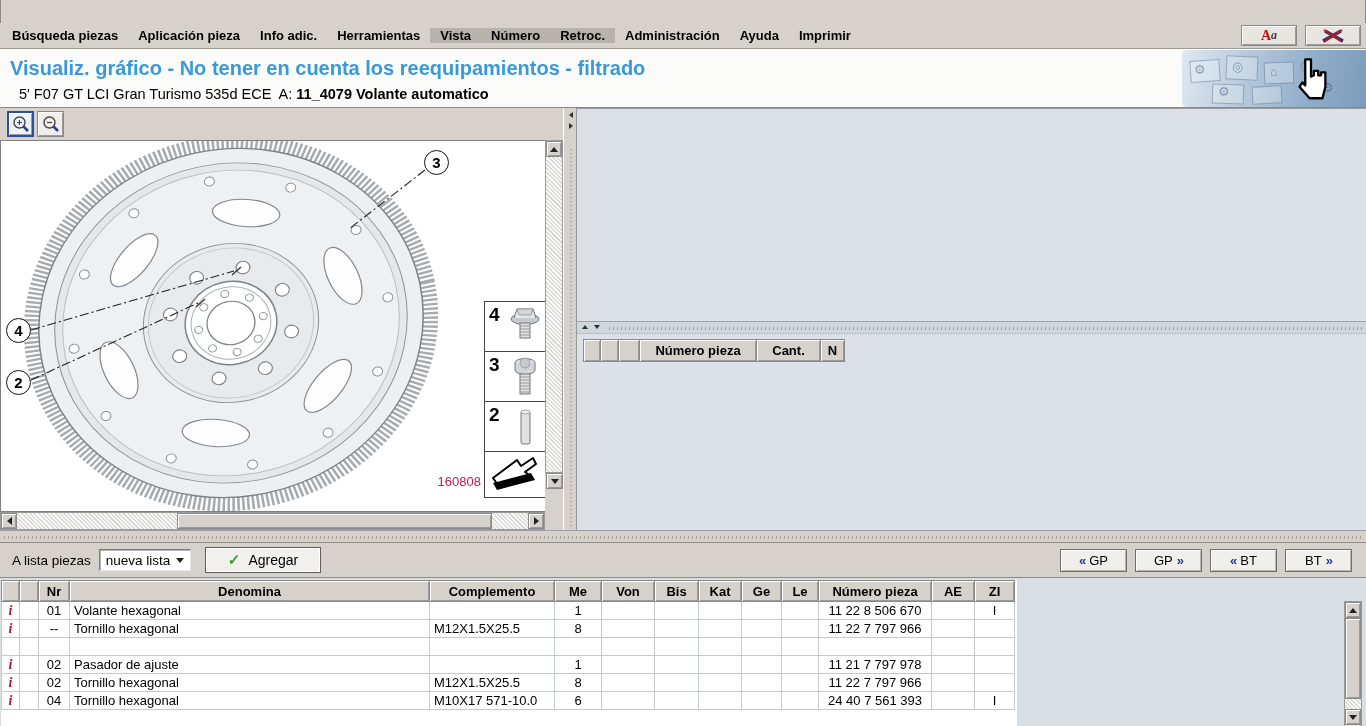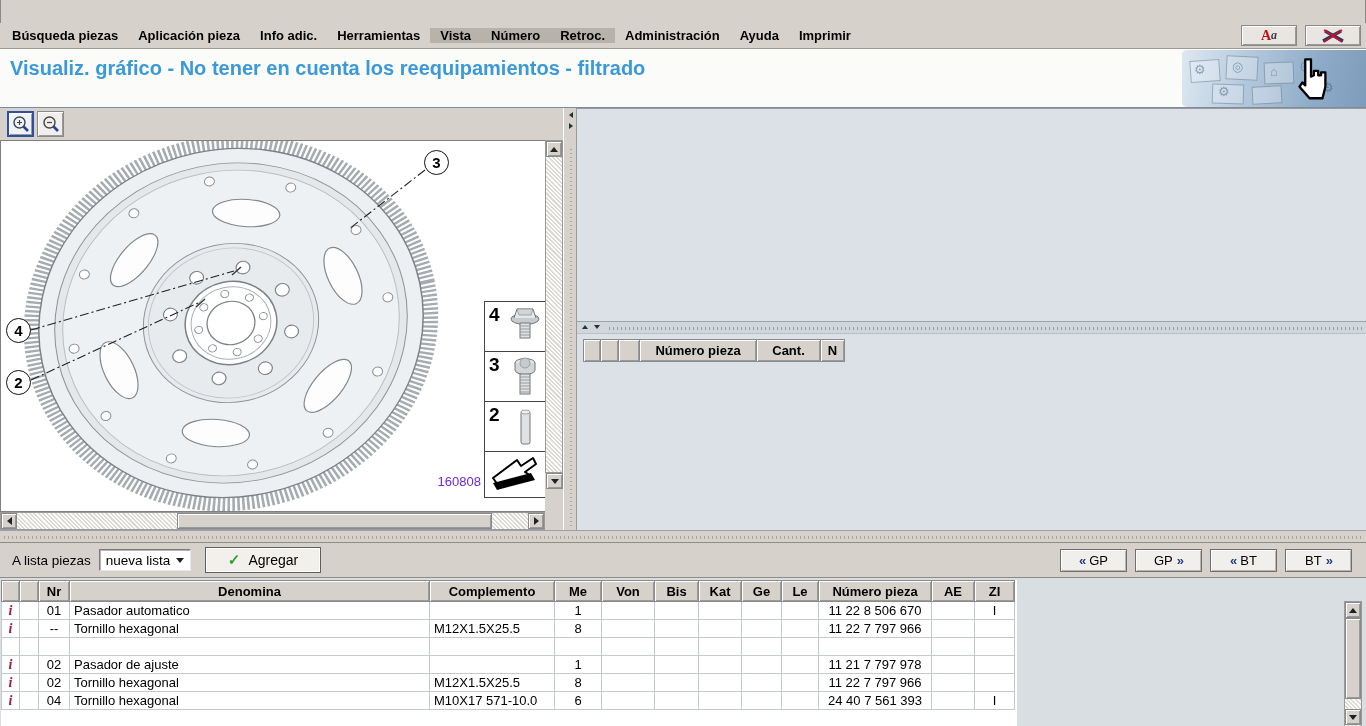--- a/index.html
+++ b/index.html
@@ -64,21 +64,21 @@
              background:#fff; display:flex; align-items:center; justify-content:center;
              font-weight:bold; font-size:15px; }
   
   #legend { position:absolute; left:483px; top:160px; width:63px; }
   .legend-cell { height:50px; background:#fff; border:1.4px solid #444; border-bottom:none;
                  position:relative; }
   .legend-cell:last-child { border-bottom:1.4px solid #444; }
   .legend-num { position:absolute; left:4px; top:2px; font-weight:bold; font-size:19px; }
   .legend-icon { position:absolute; right:3px; top:4px; }
   #drawing-number-row { position:absolute; left:0; top:365px; width:563px; height:17px; }
-  #drawing-number { position:absolute; right:82px; top:1px; font-size:13px; color:#6d28d9; }
+  #drawing-number { position:absolute; right:82px; top:1px; font-size:13px; color:#be185d; }
   #drawing-select-btn { position:absolute; left:546px; top:0; width:17px; height:16px; background:#d6d2cb;
                         border:1px solid #8a8a8a; box-shadow:inset 1px 1px 0 #fff,inset -1px -1px 0 #9a9a9a;
                         display:flex; align-items:center; justify-content:center; }
   
   .checker { background:repeating-linear-gradient(45deg,#fbfbfb 0 1.5px,#ddd9d3 1.5px 3px); }
   .sb-btn { background:#d6d2cb; border:1px solid #8a8a8a;
             box-shadow: inset 1px 1px 0 #fff, inset -1px -1px 0 #9a9a9a;
             display:flex; align-items:center; justify-content:center; }
   .sb-thumb { background:#d6d2cb; border:1px solid #8a8a8a;
               box-shadow: inset 1px 1px 0 #fff, inset -1px -1px 0 #9a9a9a; }
@@ -189,20 +189,21 @@
           <path d="M3 13 L21 3" stroke="#223a6e" stroke-width="3.2" fill="none"></path>
           <path d="M5 3 L23 13" stroke="#223a6e" stroke-width="3.2" fill="none"></path>
           <path d="M4 2 L22 14 M22 2 L4 14" stroke="#cc1122" stroke-width="1.8" fill="none"></path>
         </svg>
       </div>
     </div>
   </div>
 
   <div id="headerband">
     <div class="page-title">Visualiz. gráfico - No tener en cuenta los reequipamientos - filtrado</div>
+    <div class="subtitle"><span>5' F07 GT LCI Gran Turismo 535d ECE  A: </span><b>11_4079 Volante automatico</b></div>
     <div id="collage">
       <div class="skbox" style="left:8px;top:10px;width:30px;height:22px;transform:rotate(-4deg)"></div>
       <div class="skbox" style="left:44px;top:6px;width:32px;height:24px;transform:rotate(3deg)"></div>
       <div class="skbox" style="left:82px;top:12px;width:30px;height:22px;transform:rotate(-2deg)"></div>
       <div class="skbox" style="left:30px;top:34px;width:32px;height:20px;transform:rotate(2deg)"></div>
       <div class="skbox" style="left:70px;top:36px;width:30px;height:18px;transform:rotate(-3deg)"></div>
       <span class="sk" style="left:12px;top:12px">⚙</span>
       <span class="sk" style="left:50px;top:9px">◎</span>
       <span class="sk" style="left:88px;top:14px">⌂</span>
       <span class="sk" style="left:36px;top:34px">⚙</span>
@@ -464,21 +465,21 @@
               <th>Número pieza</th>
               <th>AE</th>
               <th>ZI</th>
             </tr>
           </thead>
           <tbody>
             <tr>
               <td class="c"><span class="info-i">i</span></td>
               <td class="c"></td>
               <td class="c">01</td>
-              <td class="">Pasador automatico</td>
+              <td class="">Volante hexagonal</td>
               <td class=""></td>
               <td class="c">1</td>
               <td class="c"></td>
               <td class="c"></td>
               <td class="c"></td>
               <td class="c"></td>
               <td class="c"></td>
               <td class="c">11 22 8 506 670</td>
               <td class="c"></td>
               <td class="c">I</td>

